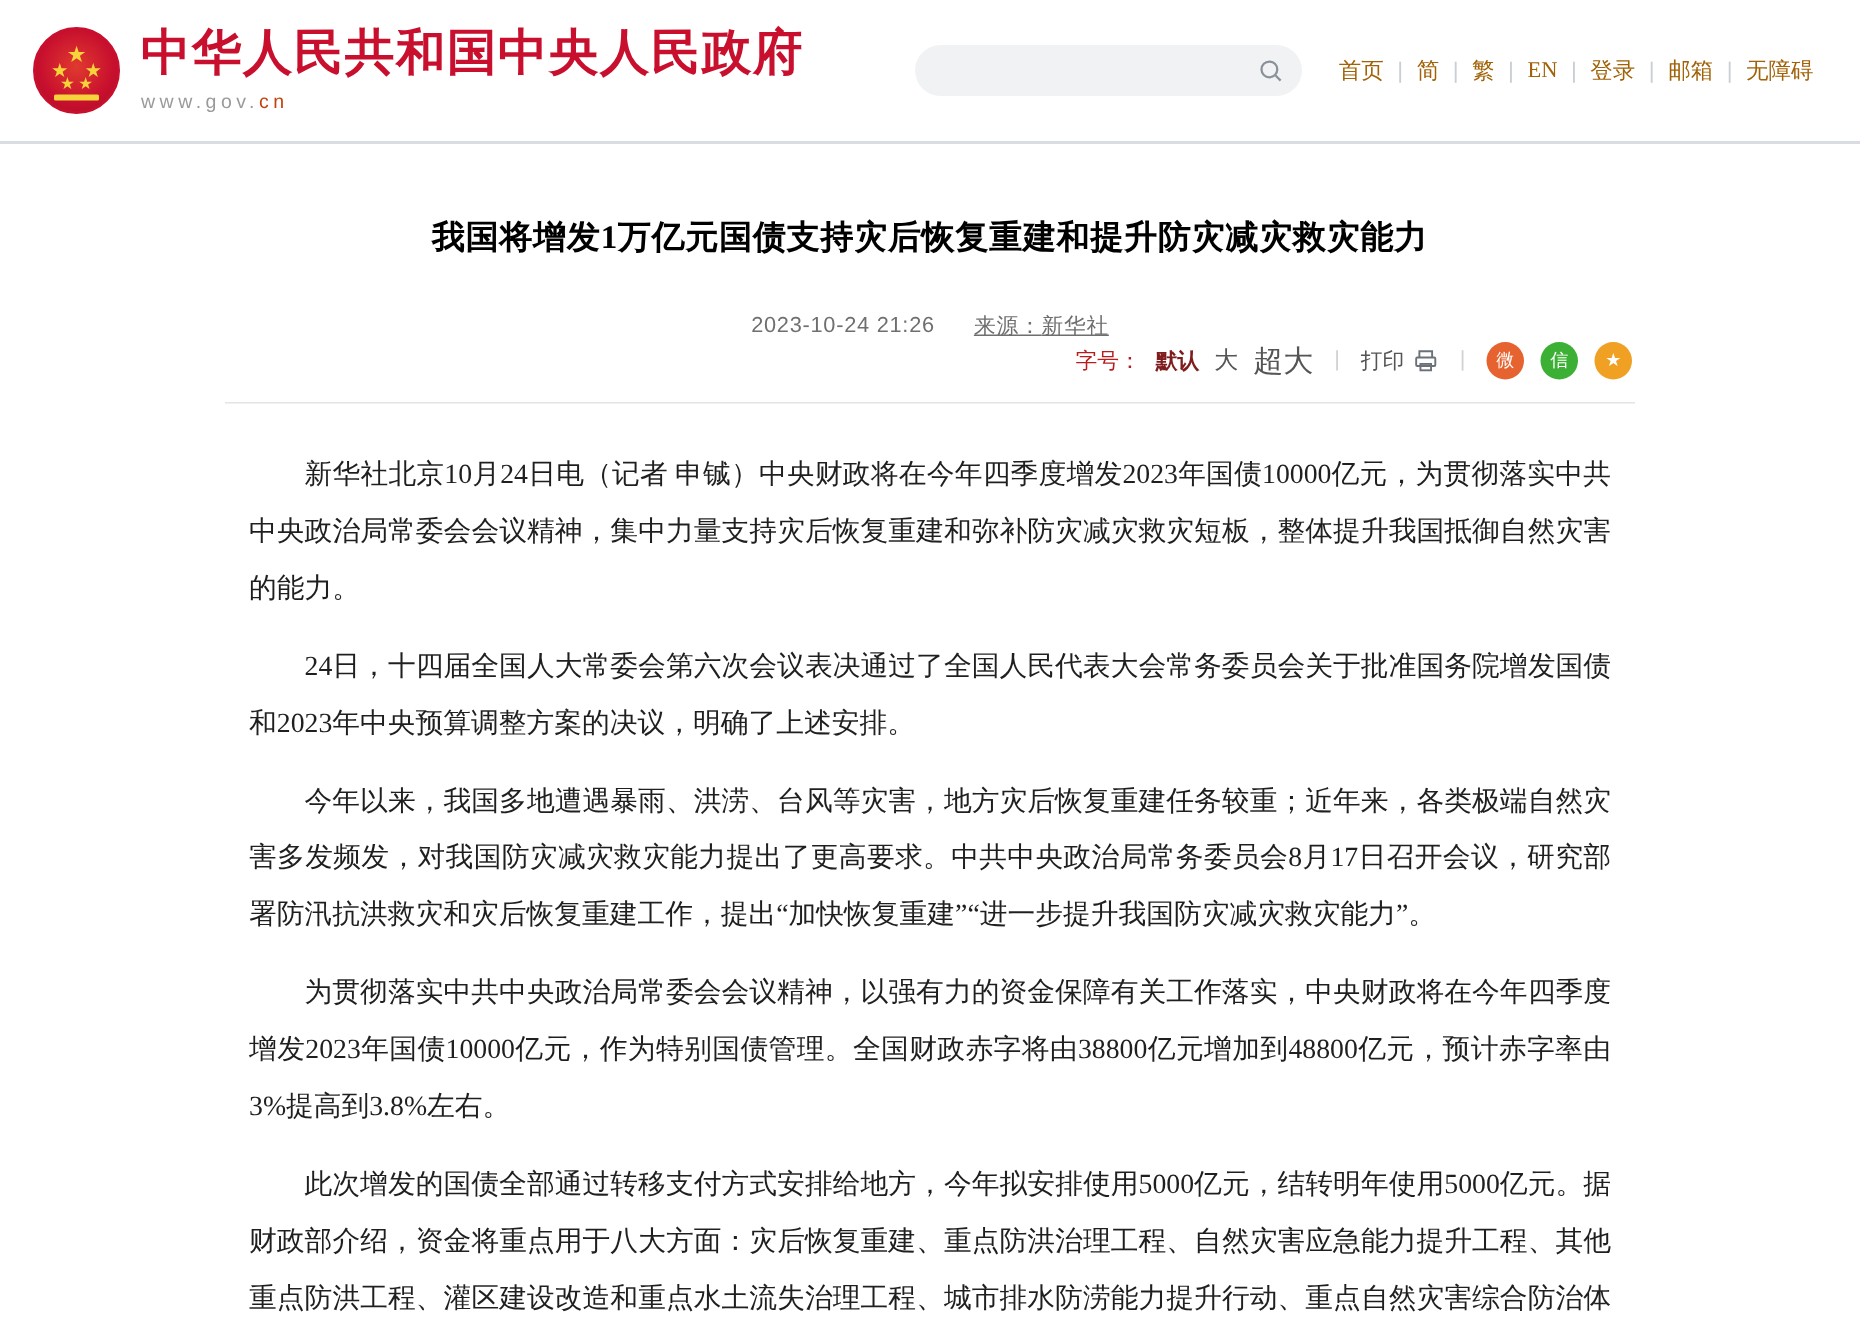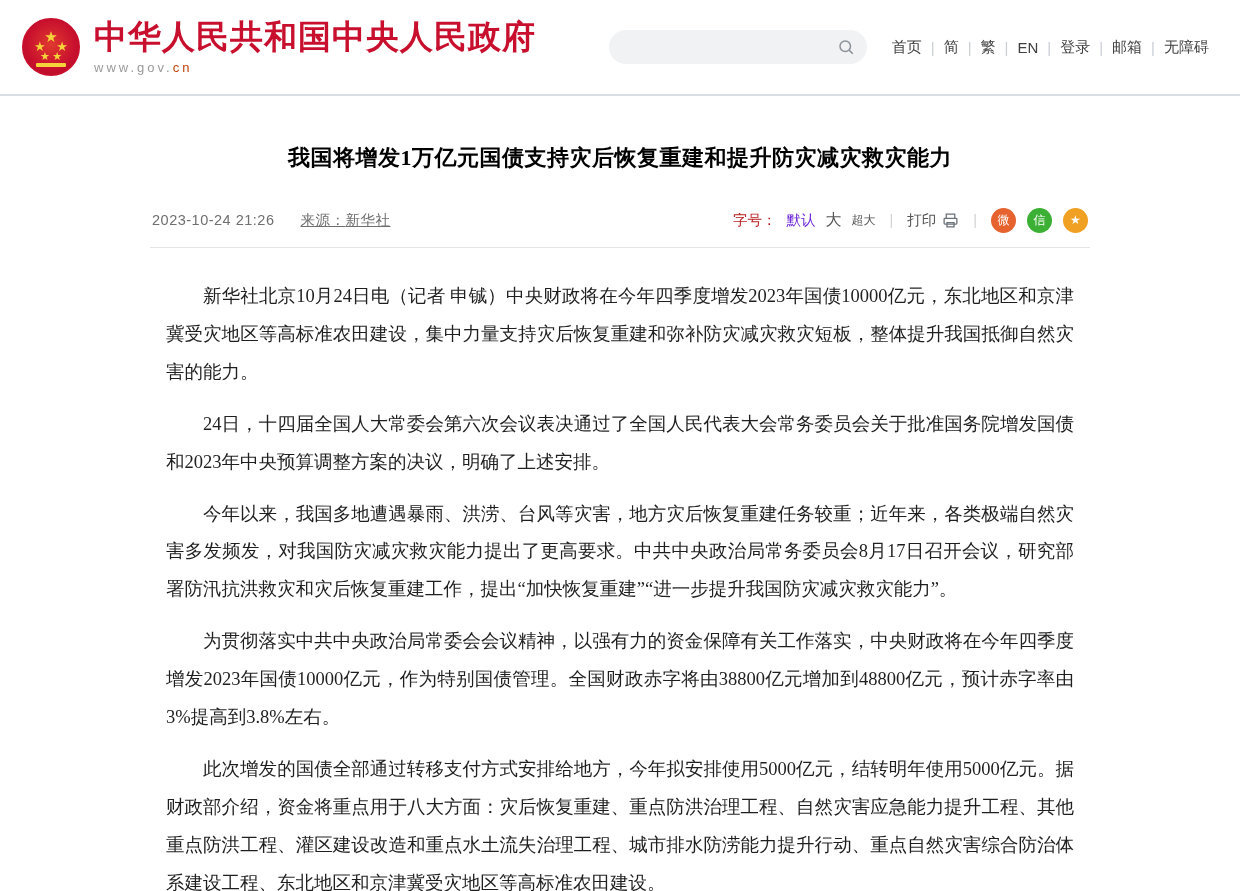--- a/index.html
+++ b/index.html
@@ -45,21 +45,21 @@
     height: 4px; background: #f5d33a; border-radius: 1px;
   }
 
   .brand { margin-left: 14px; }
   .brand-cn {
     color: #c8102e;
     font-size: 33px;
     font-weight: bold;
     letter-spacing: 1px;
     line-height: 1.15;
-    font-family: Liberation Serif, serif;
+    font-family: Liberation Mono, monospace;
   }
   .brand-url {
     color: #9a9a9a;
     font-size: 13px;
     letter-spacing: 3px;
     margin-top: 3px;
   }
   .brand-url .cn { color: #c2410c; }
 
   .header-right {
@@ -80,22 +80,23 @@
     flex: 1; font-size: 13px; color: #333;
     font-family: "Liberation Sans", sans-serif;
   }
   .search-icon { width: 18px; height: 18px; color: #8b9199; flex: 0 0 auto; }
 
   .hnav {
     display: flex; align-items: center;
     font-size: 15px; color: #333;
   }
   .hnav a {
-    color: #404040; text-decoration: none; padding: 0 9px;
+    color: #a16207; text-decoration: none; padding: 0 9px;
     white-space: nowrap;
+    font-family: Liberation Serif, serif;
   }
   .hnav .sep { color: #c9ced5; }
 
   
   .wrap {
     width: 940px;
     margin: 0 auto;
     padding-top: 46px;
   }
   .article-title {
@@ -110,38 +111,39 @@
   }
 
   .meta-bar {
     display: flex;
     align-items: center;
     margin-top: 34px;
     padding: 0 2px 14px 2px;
     border-bottom: 1px solid #e4e4e4;
     color: #6f6f6f;
     font-size: 14.5px;
+    flex-direction: column;
   }
   .meta-left { display: flex; align-items: center; gap: 26px; }
   .meta-date { letter-spacing: 0.5px; }
   .meta-source { letter-spacing: 0.5px; text-decoration: underline; }
 
   .meta-right {
     margin-left: auto;
     display: flex;
     align-items: center;
     gap: 14px;
     color: #555;
   }
   .fontsize-group { display: flex; align-items: center; gap: 10px; }
   .fontsize-group .label { color: #b91c1c; }
   .fontsize-group .opt { color: #555; cursor: pointer; }
-  .fontsize-group .opt.active { color: #6d28d9; font-weight: normal; }
+  .fontsize-group .opt.active { color: #7f1d1d; font-weight: bold; }
   .fs-big { font-size: 16px; }
-  .fs-huge { font-size: 12px; }
+  .fs-huge { font-size: 20px; }
   .vsep { color: #d2d2d2; }
   .print-group { display: flex; align-items: center; gap: 6px; }
   .print-icon { width: 17px; height: 17px; color: #6b7178; }
 
   .share-group { display: flex; align-items: center; gap: 11px; }
   .share-btn {
     width: 25px; height: 25px; border-radius: 50%;
     display: flex; align-items: center; justify-content: center;
     font-size: 12px; color: #fff;
   }
@@ -244,21 +246,21 @@
 
       <div class="share-group">
         <span class="share-btn weibo">微</span>
         <span class="share-btn wechat">信</span>
         <span class="share-btn fav">★</span>
       </div>
     </div>
   </div>
 
   <div class="article-body">
-    <p>新华社北京10月24日电（记者 申铖）中央财政将在今年四季度增发2023年国债10000亿元，东北地区和京津冀受灾地区等高标准农田建设，集中力量支持灾后恢复重建和弥补防灾减灾救灾短板，整体提升我国抵御自然灾害的能力。</p>
+    <p>新华社北京10月24日电（记者 申铖）中央财政将在今年四季度增发2023年国债10000亿元，为贯彻落实中共中央政治局常委会会议精神，集中力量支持灾后恢复重建和弥补防灾减灾救灾短板，整体提升我国抵御自然灾害的能力。</p>
     <p>24日，十四届全国人大常委会第六次会议表决通过了全国人民代表大会常务委员会关于批准国务院增发国债和2023年中央预算调整方案的决议，明确了上述安排。</p>
     <p>今年以来，我国多地遭遇暴雨、洪涝、台风等灾害，地方灾后恢复重建任务较重；近年来，各类极端自然灾害多发频发，对我国防灾减灾救灾能力提出了更高要求。中共中央政治局常务委员会8月17日召开会议，研究部署防汛抗洪救灾和灾后恢复重建工作，提出“加快恢复重建”“进一步提升我国防灾减灾救灾能力”。</p>
     <p>为贯彻落实中共中央政治局常委会会议精神，以强有力的资金保障有关工作落实，中央财政将在今年四季度增发2023年国债10000亿元，作为特别国债管理。全国财政赤字将由38800亿元增加到48800亿元，预计赤字率由3%提高到3.8%左右。</p>
     <p>此次增发的国债全部通过转移支付方式安排给地方，今年拟安排使用5000亿元，结转明年使用5000亿元。据财政部介绍，资金将重点用于八大方面：灾后恢复重建、重点防洪治理工程、自然灾害应急能力提升工程、其他重点防洪工程、灌区建设改造和重点水土流失治理工程、城市排水防涝能力提升行动、重点自然灾害综合防治体系建设工程、东北地区和京津冀受灾地区等高标准农田建设。</p>
 
   </div>
 
 </div>
 
 </body></html>

